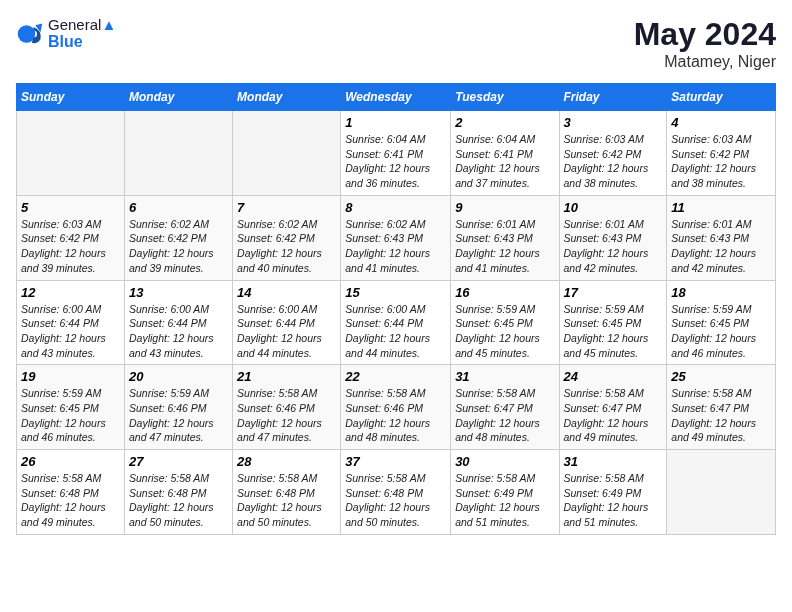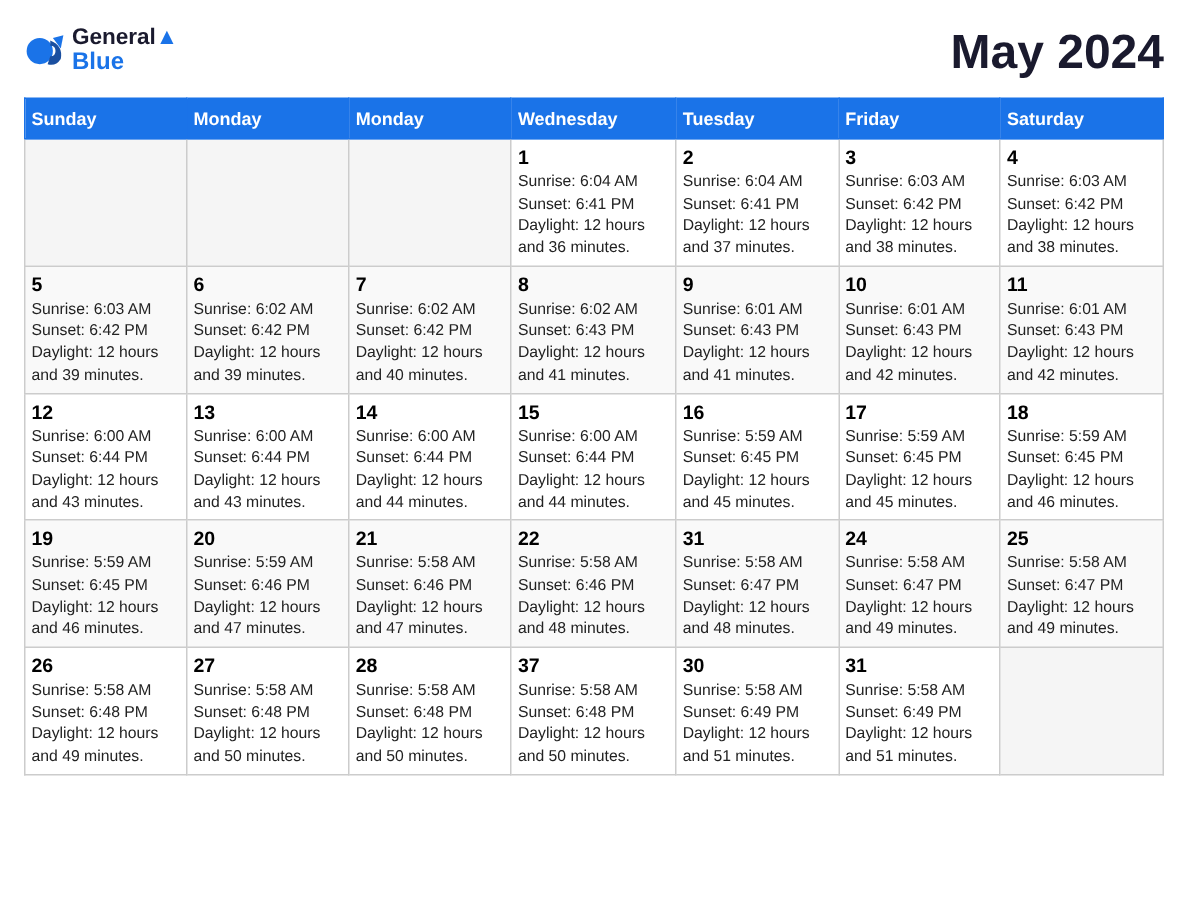--- a/index.html
+++ b/index.html
@@ -35,20 +35,21 @@
       color: #1a1a2e;
     }
     .location {
       font-size: 16px;
       color: #333;
     }
     table {
       width: 100%;
       border-collapse: collapse;
       font-size: 11px;
+      font-style: italic;
     }
     thead tr th {
       background: #1a73e8;
       color: #fff;
       padding: 6px 4px;
       text-align: left;
       font-size: 12px;
       font-weight: bold;
       border: 1px solid #1a73e8;
     }
@@ -82,26 +83,27 @@
 <body>
 
 <div class="header">
   <div class="logo">
     <svg class="logo-icon" viewBox="0 0 32 32" xmlns="http://www.w3.org/2000/svg">
       <circle cx="12" cy="16" r="10" fill="#1a73e8"></circle>
       <path d="M20 8 Q30 12 28 22 Q24 28 18 26 L20 20 Q24 20 24 16 Q24 12 20 12 Z" fill="#1a4fa0"></path>
       <path d="M22 6 L30 4 L28 14 Z" fill="#1a73e8"></path>
     </svg>
     <div>
-      <div style="font-size:15px;font-weight:bold;color:#1a1a2e;">General<span style="color:#1a73e8;">▲</span></div>
+      <div style="font-size:15px;font-weight:normal;color:#1a1a2e;">General<span style="color:#1a73e8;">▲</span></div>
       <div style="font-size:16px;font-weight:bold;color:#1a73e8;">Blue</div>
     </div>
   </div>
   <div class="title-block">
     <div class="month-year">May 2024</div>
+    <div class="location">Matamey, Niger</div>
   </div>
 </div>
 
 <table>
   <thead>
     <tr>
     <th>Sunday</th>
         <th>Monday</th>
         <th>Monday</th>
         <th>Wednesday</th>

